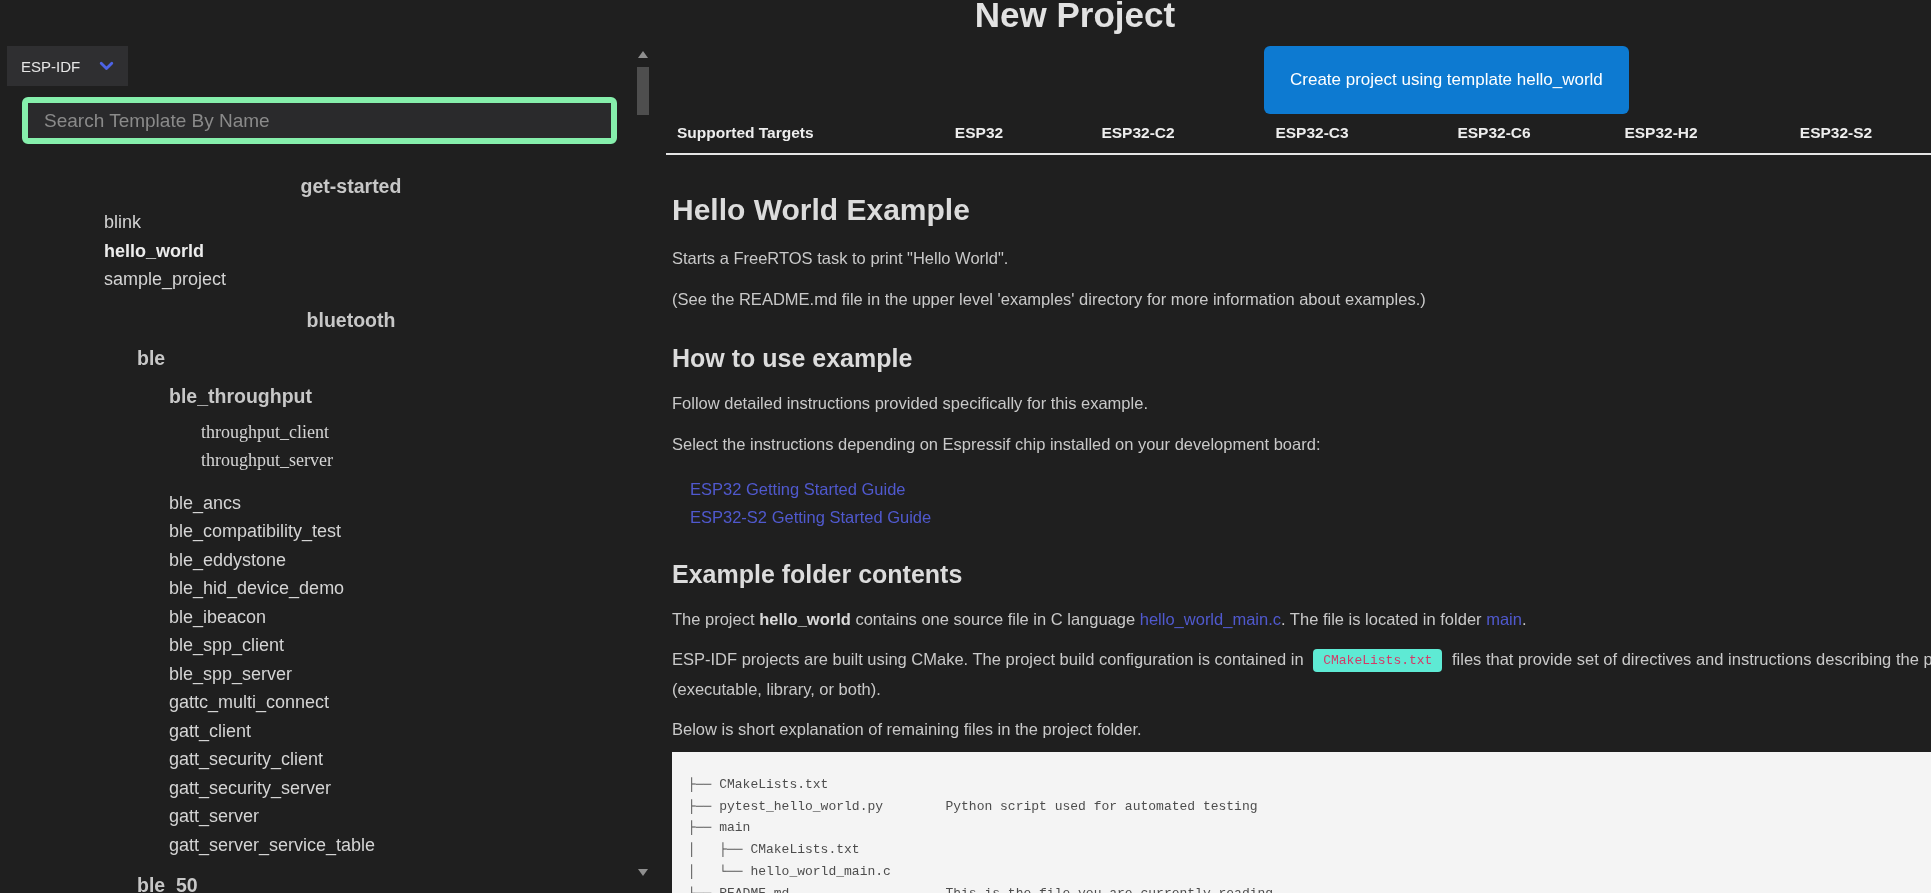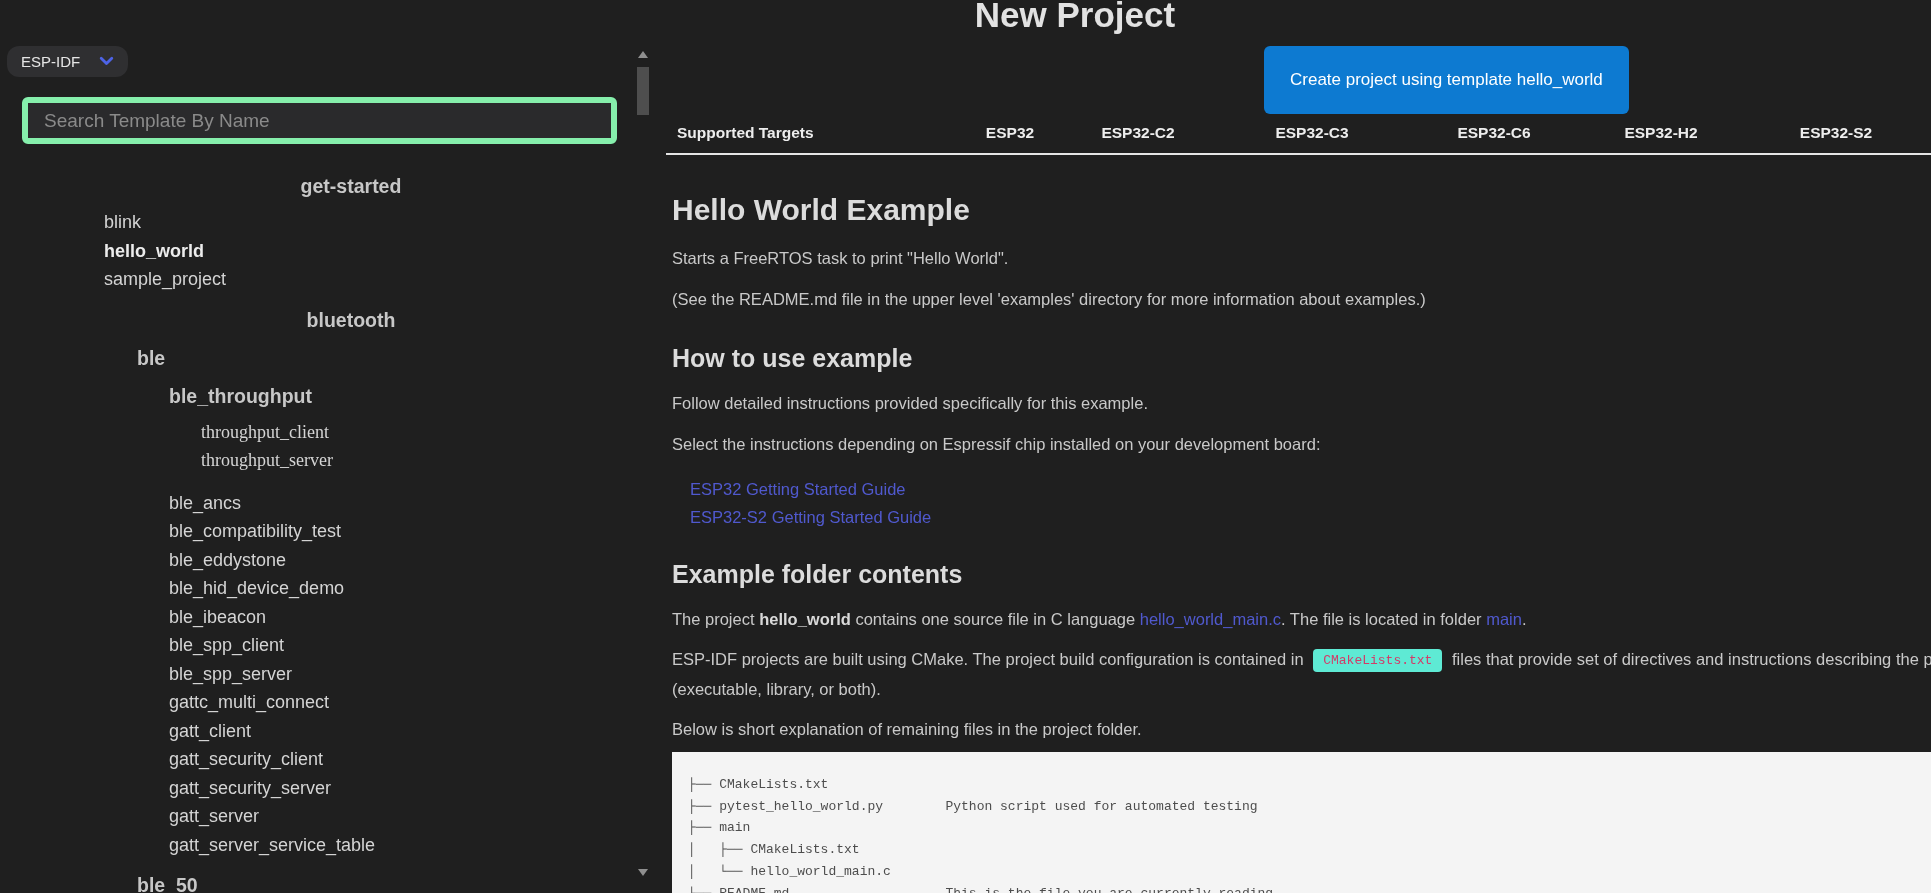--- a/index.html
+++ b/index.html
@@ -1,21 +1,21 @@
 <!DOCTYPE html>
 <html><head>
 <meta charset="utf-8">
 <style>
   html,body{margin:0;padding:0;background:#1f1f1f;}
   body{font-family:"Liberation Sans", sans-serif; overflow:hidden;}
   .page{position:relative;width:1931px;height:893px;background:#1f1f1f;overflow:hidden;}
 
   
-  .framework-select{position:absolute;left:7px;top:46px;width:121px;height:31px;background:#2f2f31;
-    border-radius:12px;display:flex;align-items:center;justify-content:space-between;padding:0 14px;
+  .framework-select{position:absolute;left:7px;top:46px;width:121px;height:40px;background:#2f2f31;
+    border-radius:0;display:flex;align-items:center;justify-content:space-between;padding:0 14px;
     box-sizing:border-box;cursor:pointer;text-align:right;}
   .framework-select .lbl{color:#e6e6e6;font-size:15px;}
   .search-input{position:absolute;left:22px;top:97px;width:595px;height:47px;box-sizing:border-box;
     background:#2a2a2c;border:6px solid #86efac;border-radius:6px;color:#d6d6d6;font-size:19px;
     padding:0 16px;outline:none;font-family:"Liberation Sans", sans-serif;}
   .search-input::placeholder{color:#8a8a8a;}
   .tree{position:absolute;left:0;top:160px;width:630px;}
   .tree-item{color:#d4d4d4;font-size:18px;line-height:28.5px;cursor:pointer;white-space:nowrap;}
   .tree-item.v-section{font-size:19.5px;font-weight:600;color:#c7c7c7;line-height:24px;margin:14px 0 10px;}
   .tree-item.lv0{padding-left:72px;text-align:center;}
@@ -35,21 +35,21 @@
   
   .page-title{position:absolute;left:1075px;top:-6px;transform:translateX(-50%);margin:0;
     font-size:35px;line-height:42px;font-weight:600;color:#e2e2e2;white-space:nowrap;}
   .create-btn{position:absolute;left:1264px;top:46px;height:68px;border:none;border-radius:6px;
     background:#0d7ad1;color:#ffffff;font-size:17px;padding:0 26px;cursor:pointer;
     font-family:"Liberation Sans", sans-serif;}
   .targets-row{position:absolute;left:666px;top:120px;width:1590px;height:33px;border-bottom:2px solid #e4e4e4;}
   .targets-label{position:absolute;left:11px;top:4px;font-size:15.5px;font-weight:700;color:#ededed;white-space:nowrap;}
   .targets-cells{position:absolute;left:0;top:0;width:100%;height:100%;}
   .target-cell{position:absolute;top:4px;transform:translateX(-50%);font-size:15.5px;font-weight:700;color:#ededed;white-space:nowrap;}
-  .target-cell:nth-child(1){left:344px;}
+  .target-cell:nth-child(1){left:313px;}
   .target-cell:nth-child(2){left:472px;}
   .target-cell:nth-child(3){left:646px;}
   .target-cell:nth-child(4){left:820px;margin-left:8px;}
   .target-cell:nth-child(5){left:995px;}
   .target-cell:nth-child(6){left:1170px;}
 
   
   .readme{position:absolute;left:660px;top:155px;width:1596px;padding-left:12px;box-sizing:border-box;}
   .readme h1{margin:36px 0 0;font-size:30px;line-height:38px;font-weight:600;color:#dcdcdc;}
   .readme h2{margin:32px 0 0;font-size:25px;line-height:32px;font-weight:600;color:#dcdcdc;}

